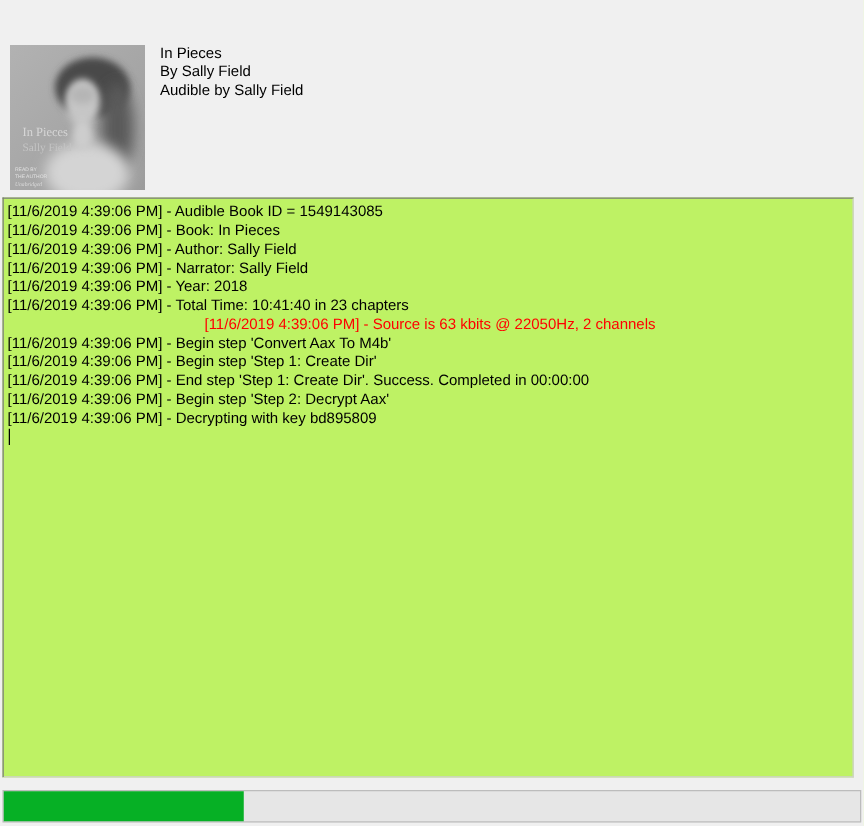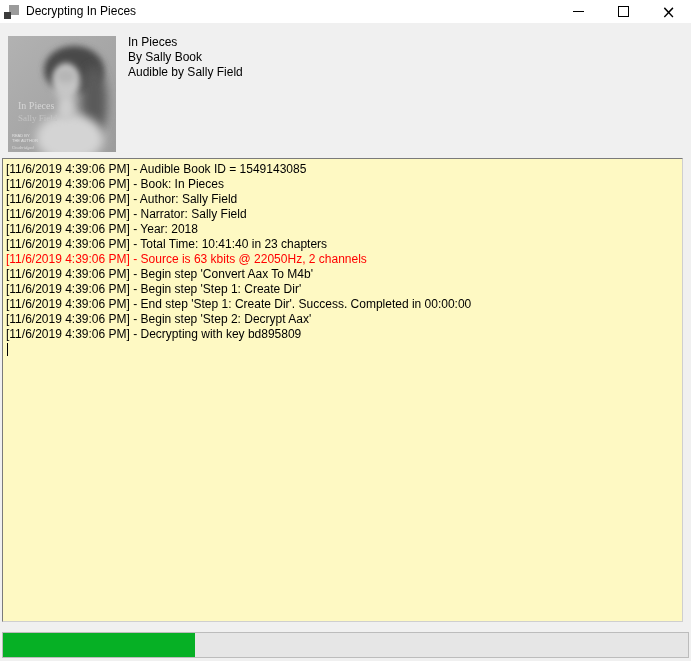--- a/index.html
+++ b/index.html
@@ -42,58 +42,42 @@
     overflow:hidden;
   }
   .book-info {
     position:absolute; left:128px; top:35px;
     font-size:12px; line-height:15px; color:#000;
   }
 
   
   .log {
     position:absolute; left:2px; top:158px; width:681px; height:464px;
-    background:#fef9c3; box-sizing:border-box;
+    background:#bef264; box-sizing:border-box;
     border:1px solid; border-color:#7a7a7a #cfcfcf #cfcfcf #7a7a7a;
     padding:3px 0 0 3px;
     font-size:12px; line-height:15px; color:#000;
     overflow:hidden; white-space:pre; cursor:text;
   }
   .log-line { height:15px; }
-  .log-line.red { color:#ff0000; }
+  .log-line.red { color:#ff0000;text-align:center; }
   .caret { width:1px; height:13px; background:#000; margin:1px 0 0 1px; }
 
   
   .progress {
     position:absolute; left:2px; top:632px; width:687px; height:26px;
     box-sizing:border-box; border:1px solid #bcbcbc; background:#e6e6e6;
   }
   .progress-fill { height:100%; background:#06b025; width:28%; }
 </style>
 </head>
 <body>
 
 <div class="window">
 
-  <div class="titlebar">
-    <div class="app-icon">
-      <div class="sq-light"></div>
-      <div class="sq-dark"></div>
-    </div>
-    <div class="title-text">Decrypting In Pieces</div>
-    <div class="win-controls">
-      <button class="win-btn min-btn">
-          <span></span>
-        </button>
-      <button class="win-btn max-btn">
-          <span></span>
-        </button>
-      <button class="win-btn close-btn">×</button>
-    </div>
-  </div>
 
   <div class="cover">
     <svg width="108" height="116" viewBox="0 0 108 116" xmlns="http://www.w3.org/2000/svg">
       <defs>
         <linearGradient id="bgGrad" x1="0" y1="0" x2="1" y2="1">
           <stop offset="0" stop-color="#b2b2b2"></stop>
           <stop offset="1" stop-color="#9c9c9c"></stop>
         </linearGradient>
         <filter id="soft" x="-50%" y="-50%" width="200%" height="200%">
           <feGaussianBlur stdDeviation="3"></feGaussianBlur>
@@ -116,21 +100,21 @@
       <text x="10" y="73" font-family="Liberation Serif, serif" font-size="10" fill="#d6d6d6">In Pieces</text>
       <text x="10" y="85" font-family="Liberation Serif, serif" font-size="9" fill="#c4c4c4">Sally Field</text>
       <text x="4" y="101" font-family="Liberation Sans, sans-serif" font-size="4" fill="#e2e2e2">READ BY</text>
       <text x="4" y="106" font-family="Liberation Sans, sans-serif" font-size="4" fill="#e2e2e2">THE AUTHOR</text>
       <text x="4" y="113" font-family="Liberation Serif, serif" font-size="4.5" font-style="italic" fill="#dcdcdc">Unabridged</text>
     </svg>
   </div>
 
   <div class="book-info">
     <div>In Pieces</div>
-    <div>By Sally Book</div>
+    <div>By Sally Field</div>
     <div>Audible by Sally Field</div>
   </div>
 
   <div class="log" id="log"><div class="log-line">[11/6/2019 4:39:06 PM] - Audible Book ID = 1549143085</div><div class="log-line">[11/6/2019 4:39:06 PM] - Book: In Pieces</div><div class="log-line">[11/6/2019 4:39:06 PM] - Author: Sally Field</div><div class="log-line">[11/6/2019 4:39:06 PM] - Narrator: Sally Field</div><div class="log-line">[11/6/2019 4:39:06 PM] - Year: 2018</div><div class="log-line">[11/6/2019 4:39:06 PM] - Total Time: 10:41:40 in 23 chapters</div><div class="log-line red">[11/6/2019 4:39:06 PM] - Source is 63 kbits @ 22050Hz, 2 channels</div><div class="log-line">[11/6/2019 4:39:06 PM] - Begin step 'Convert Aax To M4b'</div><div class="log-line">[11/6/2019 4:39:06 PM] - Begin step 'Step 1: Create Dir'</div><div class="log-line">[11/6/2019 4:39:06 PM] - End step 'Step 1: Create Dir'. Success. Completed in 00:00:00</div><div class="log-line">[11/6/2019 4:39:06 PM] - Begin step 'Step 2: Decrypt Aax'</div><div class="log-line">[11/6/2019 4:39:06 PM] - Decrypting with key bd895809</div><div class="caret"></div></div>
 
   <div class="progress" style="background: rgb(230, 230, 230);">
     <div class="progress-fill" id="progress-fill" style="width: 28%; background: rgb(6, 176, 37);"></div>
   </div>
 
 </div>

